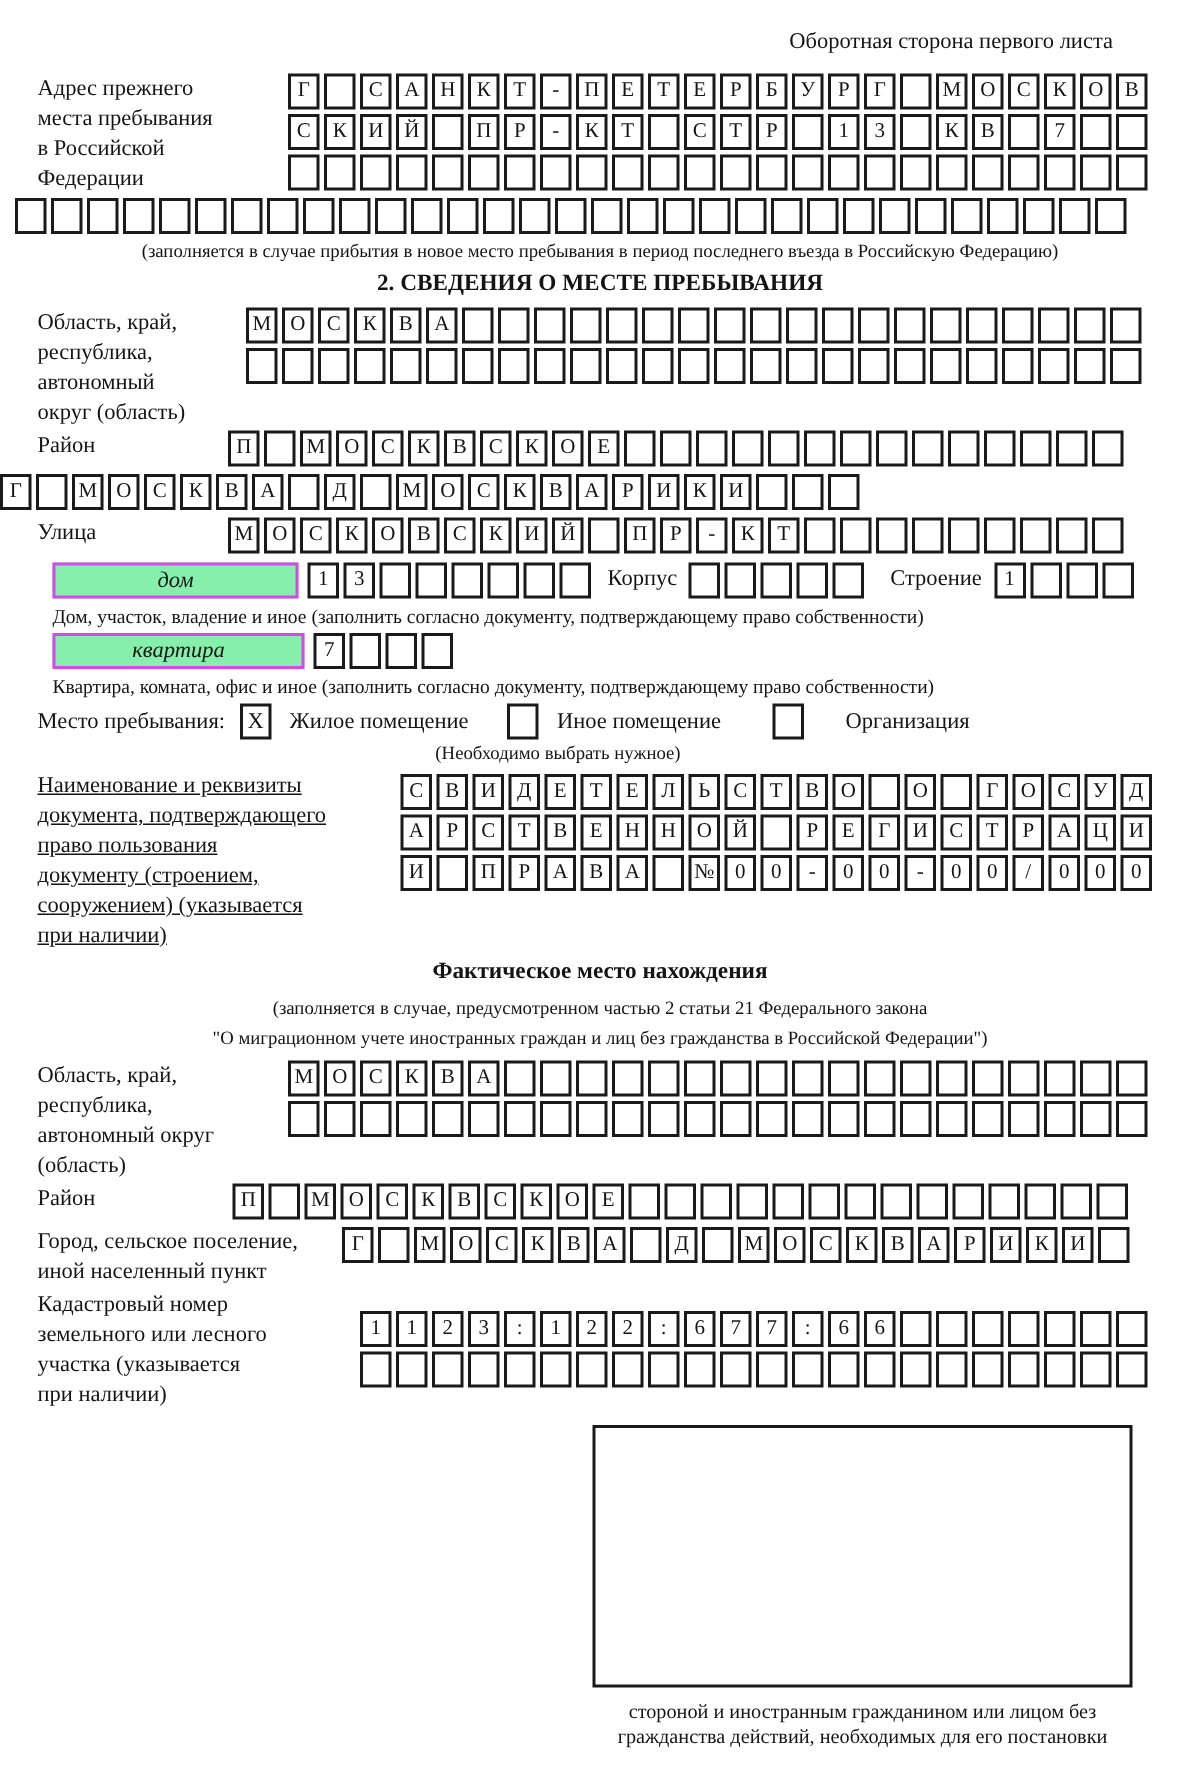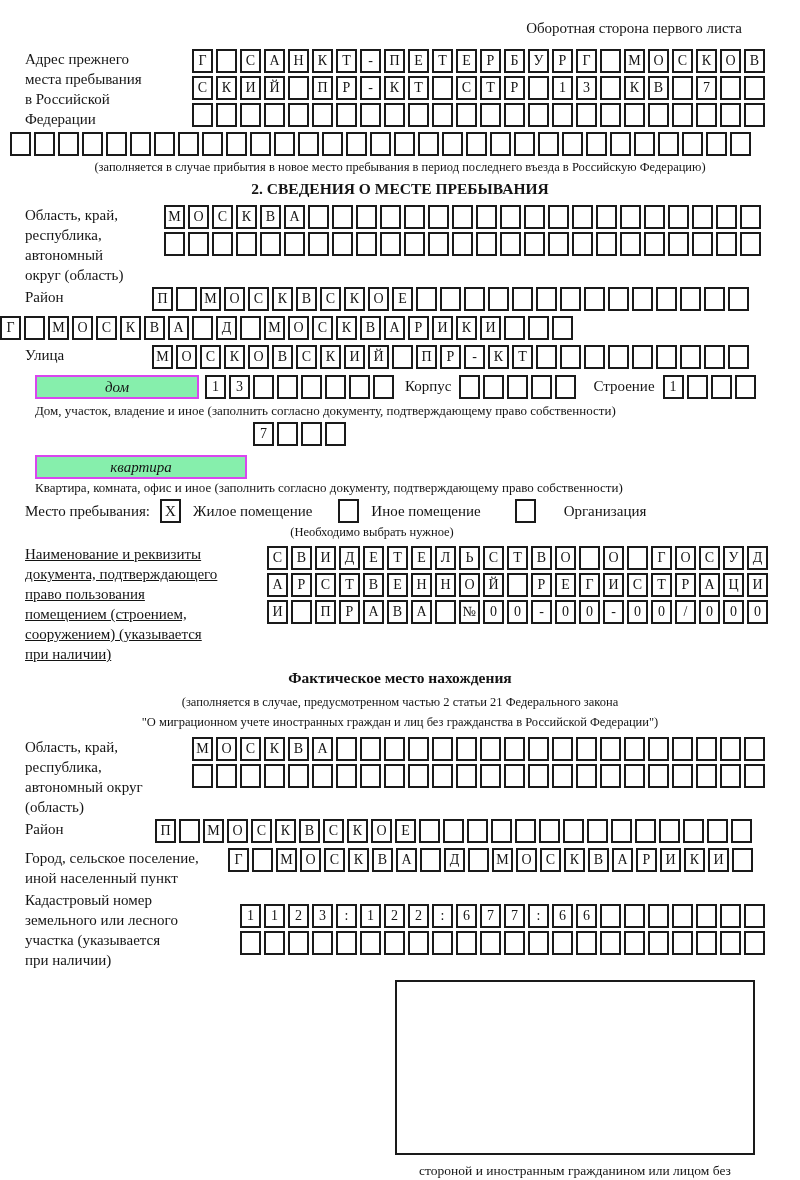--- a/index.html
+++ b/index.html
@@ -19,21 +19,21 @@
     display:inline-block; width:17px; height:20px; border:2px solid #1a1a1a;
     margin-right:3px; text-align:center; font-size:14px; line-height:20px;
     vertical-align:top; background:#fff;
   }
   .fullrow{ margin-left:10px; }
   .smallnote{ font-size:12.5px; text-align:center; line-height:16px; margin:1px 0 4px 0; }
   .h{ font-weight:bold; text-align:center; font-size:15.5px; margin:5px 0 7px 0; }
   .houserow{ display:flex; align-items:flex-start; margin:3px 0 1px 35px; }
   .widebox{ box-sizing:border-box; border:2px solid #d946ef; height:24px; line-height:20px;
     text-align:center; font-size:15px; margin-right:6px; background:#86efac;font-style:italic; }
-  .wb-dom{ width:164px; } .wb-kv{ width:212px;margin-top:33px; }
+  .wb-dom{ width:164px; } .wb-kv{ width:168px; }
   .inlbl{ font-size:15px; line-height:22px; margin:0 8px; }
   .fieldnote{ font-size:13px; line-height:15px; margin:0 0 4px 35px; }
   .stayrow{ display:flex; align-items:center; margin:3px 0 1px 25px; font-size:15px; }
   .cb{ display:inline-block; box-sizing:border-box; width:21px; height:24px; border:2px solid #1a1a1a;
     text-align:center; font-size:15px; line-height:20px; background:#fff; flex:0 0 auto; }
   .cb-gap{ margin:0 12px 0 10px; }
   .opt{ margin-right:4px; }
   .docrows{ padding-top:2px; }
   .cadrows{ padding-top:14px; }
   .stamp{ width:356px; height:171px; border:2px solid #1a1a1a; margin:10px 0 7px 395px; background:#fff; }
@@ -114,21 +114,21 @@
   <span class="cb cb-gap" style="margin-left:30px;margin-right:28px;"></span>
   <span class="opt">Организация</span>
 </div>
 <div class="smallnote" style="width:680px;padding-left:32px;">(Необходимо выбрать нужное)</div>
 
 <div class="frow">
   <div class="flabel w255">
     <div>Наименование и реквизиты</div>
     <div>документа, подтверждающего</div>
     <div>право пользования</div>
-    <div>помещением (строением,</div>
+    <div>документу (строением,</div>
     <div>сооружением) (указывается</div>
     <div>при наличии)</div>
   </div>
   <div class="grid docrows">
     <div class="cellrow"><span class="cell">С</span><span class="cell">В</span><span class="cell">И</span><span class="cell">Д</span><span class="cell">Е</span><span class="cell">Т</span><span class="cell">Е</span><span class="cell">Л</span><span class="cell">Ь</span><span class="cell">С</span><span class="cell">Т</span><span class="cell">В</span><span class="cell">О</span><span class="cell"></span><span class="cell">О</span><span class="cell"></span><span class="cell">Г</span><span class="cell">О</span><span class="cell">С</span><span class="cell">У</span><span class="cell">Д</span></div>
     <div class="cellrow"><span class="cell">А</span><span class="cell">Р</span><span class="cell">С</span><span class="cell">Т</span><span class="cell">В</span><span class="cell">Е</span><span class="cell">Н</span><span class="cell">Н</span><span class="cell">О</span><span class="cell">Й</span><span class="cell"></span><span class="cell">Р</span><span class="cell">Е</span><span class="cell">Г</span><span class="cell">И</span><span class="cell">С</span><span class="cell">Т</span><span class="cell">Р</span><span class="cell">А</span><span class="cell">Ц</span><span class="cell">И</span></div>
     <div class="cellrow"><span class="cell">И</span><span class="cell"></span><span class="cell">П</span><span class="cell">Р</span><span class="cell">А</span><span class="cell">В</span><span class="cell">А</span><span class="cell"></span><span class="cell">№</span><span class="cell">0</span><span class="cell">0</span><span class="cell">-</span><span class="cell">0</span><span class="cell">0</span><span class="cell">-</span><span class="cell">0</span><span class="cell">0</span><span class="cell">/</span><span class="cell">0</span><span class="cell">0</span><span class="cell">0</span></div>
   </div>
 </div>
 

